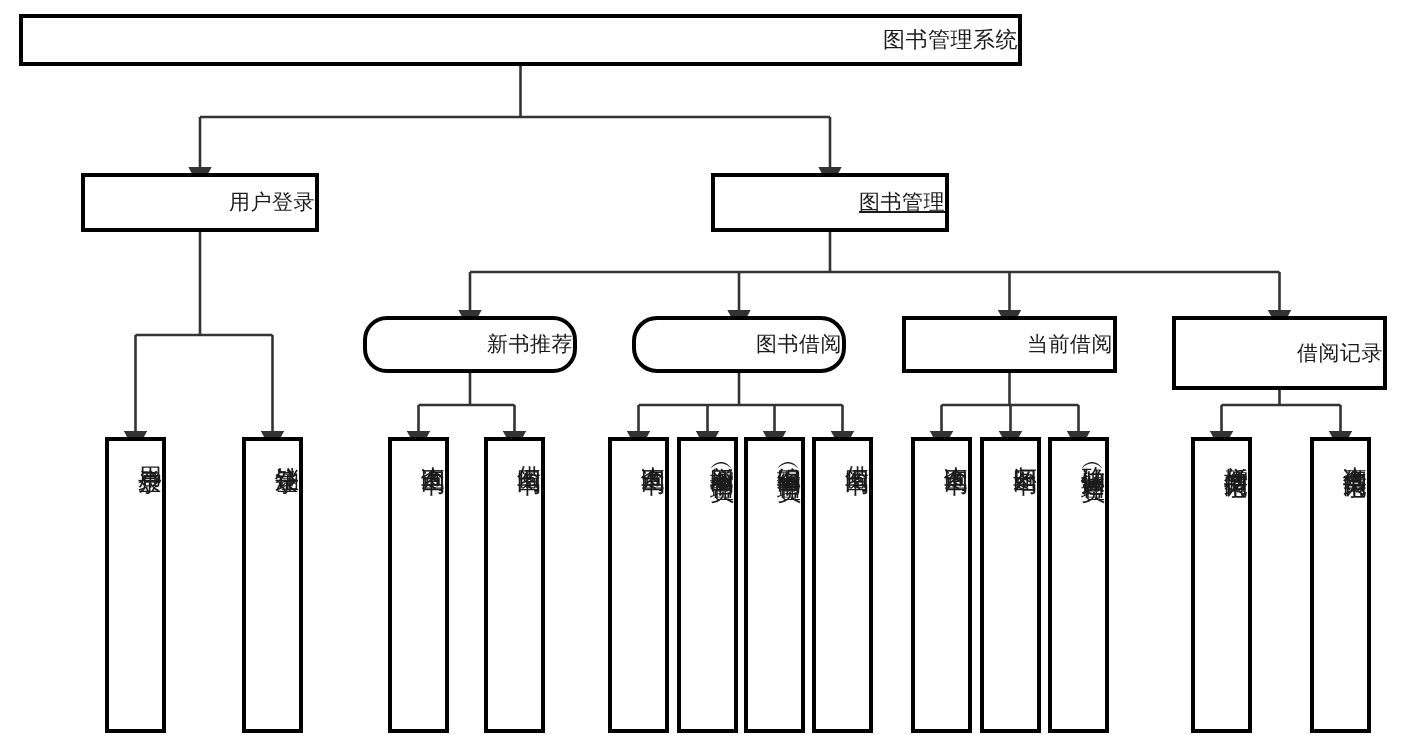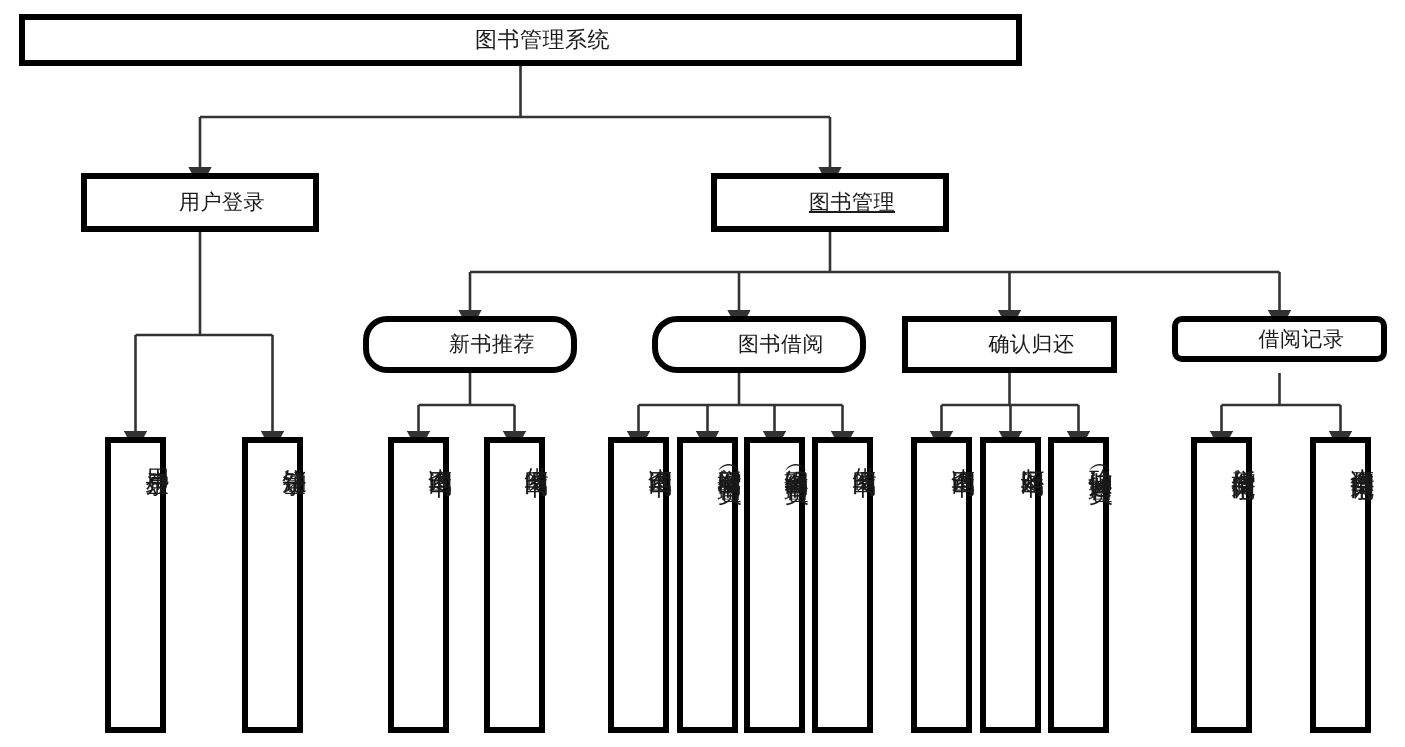--- a/index.html
+++ b/index.html
@@ -21,24 +21,24 @@
     position: absolute;
     left: 0;
     top: 0;
     width: 1405px;
     height: 747px;
   }
   .node {
     position: absolute;
     box-sizing: border-box;
     background: #ffffff;
-    border: 6px solid #000000;
+    border: 4px solid #000000;
     display: flex;
     align-items: center;
-    justify-content: center;
+    justify-content: flex-end;
     color: #1a1a1a;
     padding-left: 44px;
   }
   .node .label {
     display: block;
     text-align: center;
     line-height: 1.18;
     letter-spacing: 0.5px;
   }
   .node.horiz .label {
@@ -123,27 +123,27 @@
       </div>
       <div class="node horiz" style="left: 81px; top: 173px; width: 238px; height: 59px;">
         <span class="label">用户登录</span>
       </div>
       <div class="node horiz" style="left: 711px; top: 173px; width: 238px; height: 59px; text-decoration: underline;">
         <span class="label">图书管理</span>
       </div>
       <div class="node horiz" style="left: 363px; top: 316px; width: 214px; height: 57px; border-radius: 24px;">
         <span class="label">新书推荐</span>
       </div>
-      <div class="node horiz" style="left: 652px; top: 316px; width: 214px; height: 57px; border-radius: 25px;">
+      <div class="node horiz" style="left: 632px; top: 316px; width: 214px; height: 57px; border-radius: 25px;">
         <span class="label">图书借阅</span>
       </div>
       <div class="node horiz" style="left: 902px; top: 316px; width: 215px; height: 57px;">
-        <span class="label">确认归还</span>
+        <span class="label">当前借阅</span>
       </div>
-      <div class="node horiz" style="left: 1172px; top: 316px; width: 215px; height: 46px; border-radius: 10px;">
+      <div class="node horiz" style="left: 1172px; top: 316px; width: 215px; height: 74px;">
         <span class="label">借阅记录</span>
       </div>
       <div class="node vert" style="left: 105px; top: 437px; width: 61px; height: 296px;">
         <span class="label">用户登录</span>
       </div>
       <div class="node vert" style="left: 242px; top: 437px; width: 61px; height: 296px;">
         <span class="label">注销登录</span>
       </div>
       <div class="node vert" style="left: 388px; top: 437px; width: 61px; height: 296px;">
         <span class="label">查询图书</span>

